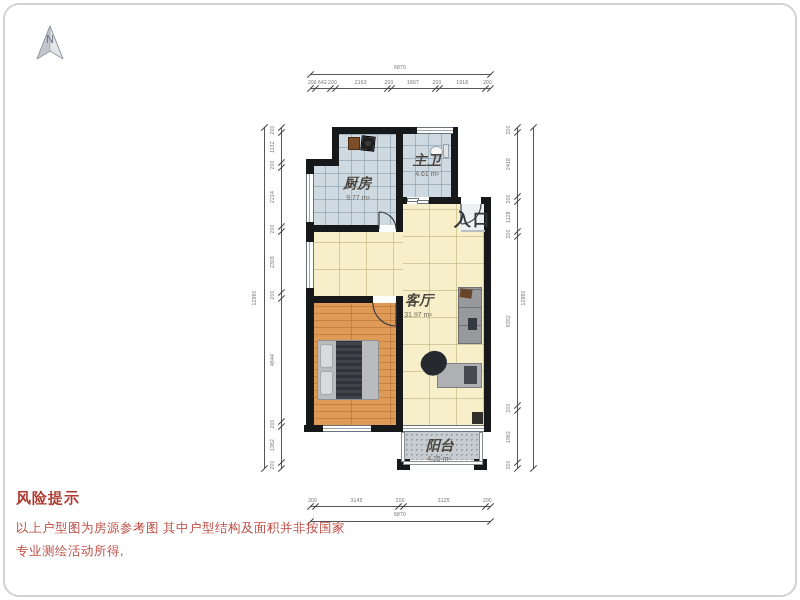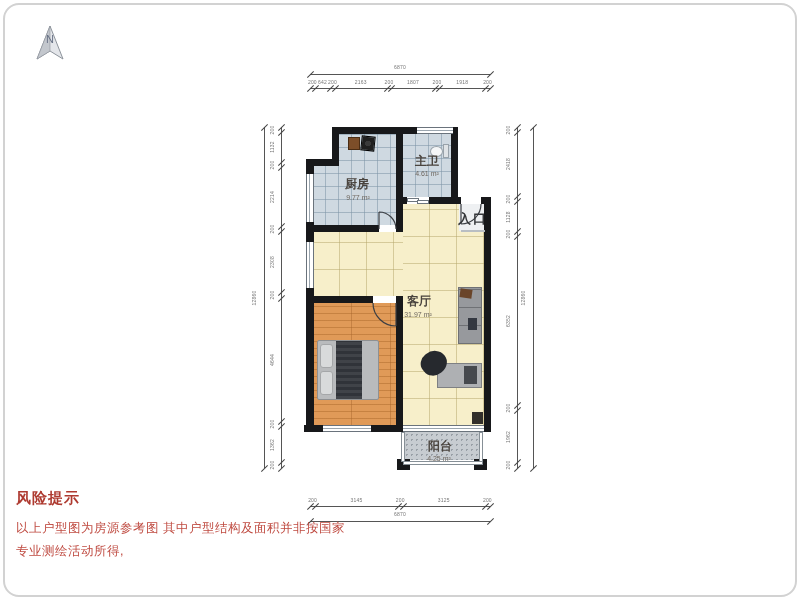--- a/index.html
+++ b/index.html
@@ -22,24 +22,24 @@
     background-image:radial-gradient(rgba(85,95,105,.40) 1px,transparent 1px);background-size:5px 5px;}
   .f-mat{background:#eef0f2;}
   
   .wall{position:absolute;background:#17181a;}
   .win-h{position:absolute;height:7px;
     background:linear-gradient(to bottom,#6a737c 0 1px,#fff 1px 3px,#9aa5ae 3px 4px,#fff 4px 6px,#6a737c 6px 7px);}
   .win-v{position:absolute;width:8px;
     background:linear-gradient(to right,#6a737c 0 1px,#fff 1px 3px,#9aa5ae 3px 4px,#fff 4px 7px,#6a737c 7px 8px);}
   .rail{position:absolute;background:#fff;border:1px solid #868f96;box-sizing:border-box;}
   
-  .room-name{position:absolute;transform:translate(-50%,-50%);font-size:12px;font-weight:700;
-    color:#4a443e;white-space:nowrap;}
+  .room-name{position:absolute;transform:translate(-50%,-50%);font-size:14px;font-weight:700;
+    color:#4a443e;white-space:nowrap;font-style:italic;}
   .room-area{position:absolute;transform:translate(-50%,-50%);font-size:7px;color:#6d665e;white-space:nowrap;}
-  .entry-label{position:absolute;transform:translate(-50%,-50%);font-size:13px;font-weight:600;
+  .entry-label{position:absolute;transform:translate(-50%,-50%);font-size:17px;font-weight:600;
     color:#35373a;letter-spacing:2px;white-space:nowrap;text-align:right;}
   
   .dim-line{position:absolute;background:#555;}
   .dim-tick{position:absolute;width:9px;height:1px;background:#444;transform:rotate(-45deg);}
   .dim-label{position:absolute;font-size:5px;color:#777;white-space:nowrap;letter-spacing:.2px;}
   
   .furn{position:absolute;box-sizing:border-box;}
   
   .warn-title{position:absolute;left:16px;top:489px;font-size:15px;font-weight:700;color:#ae3a30;letter-spacing:1px;}
   .warn-line1{position:absolute;left:16px;top:520px;font-size:12.5px;color:#bf4a40;letter-spacing:.5px;}

